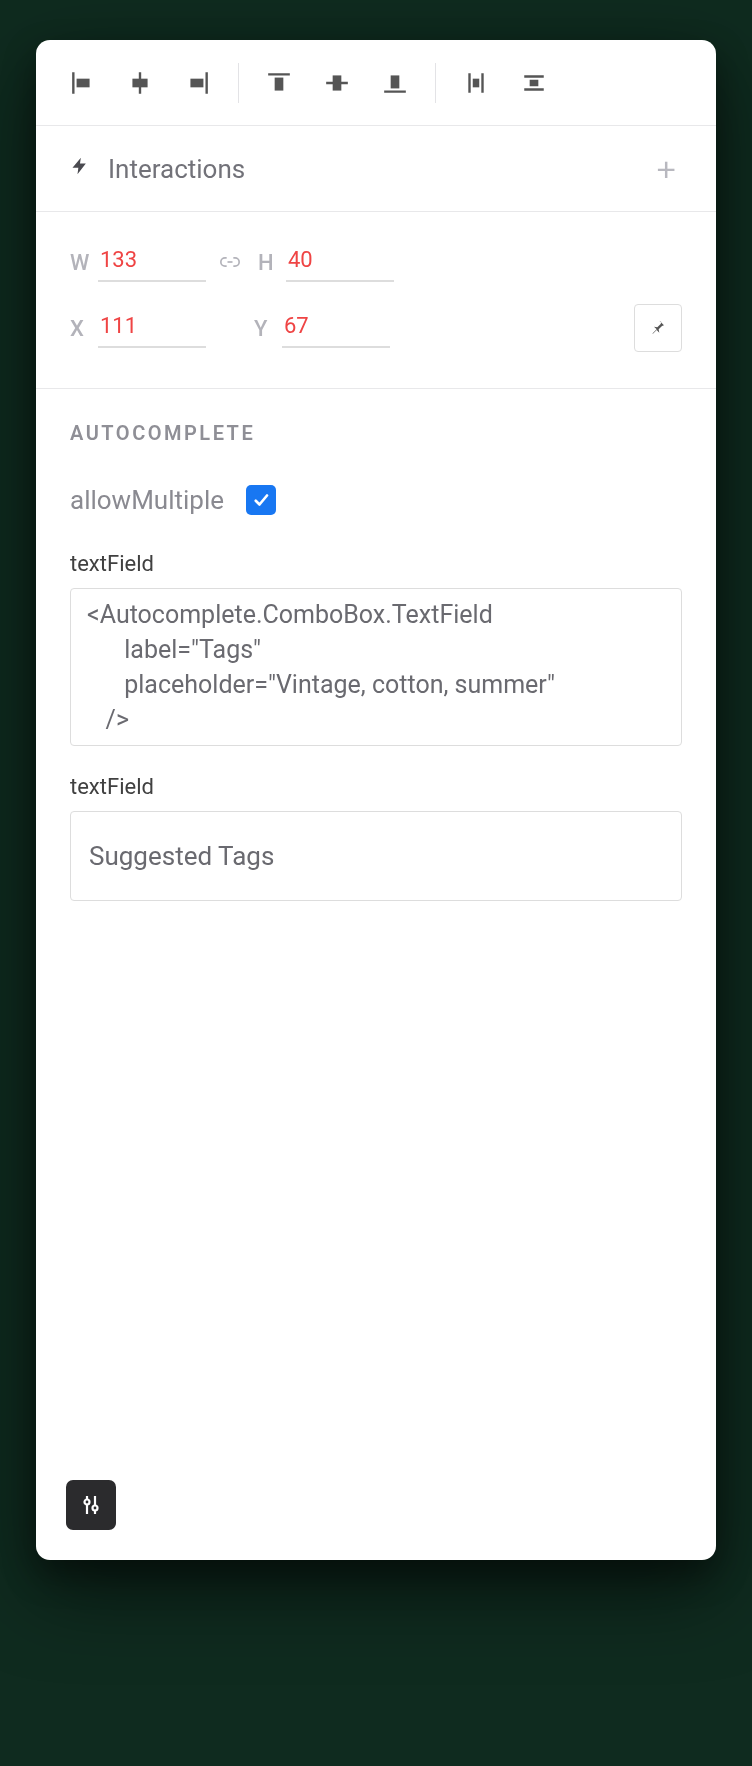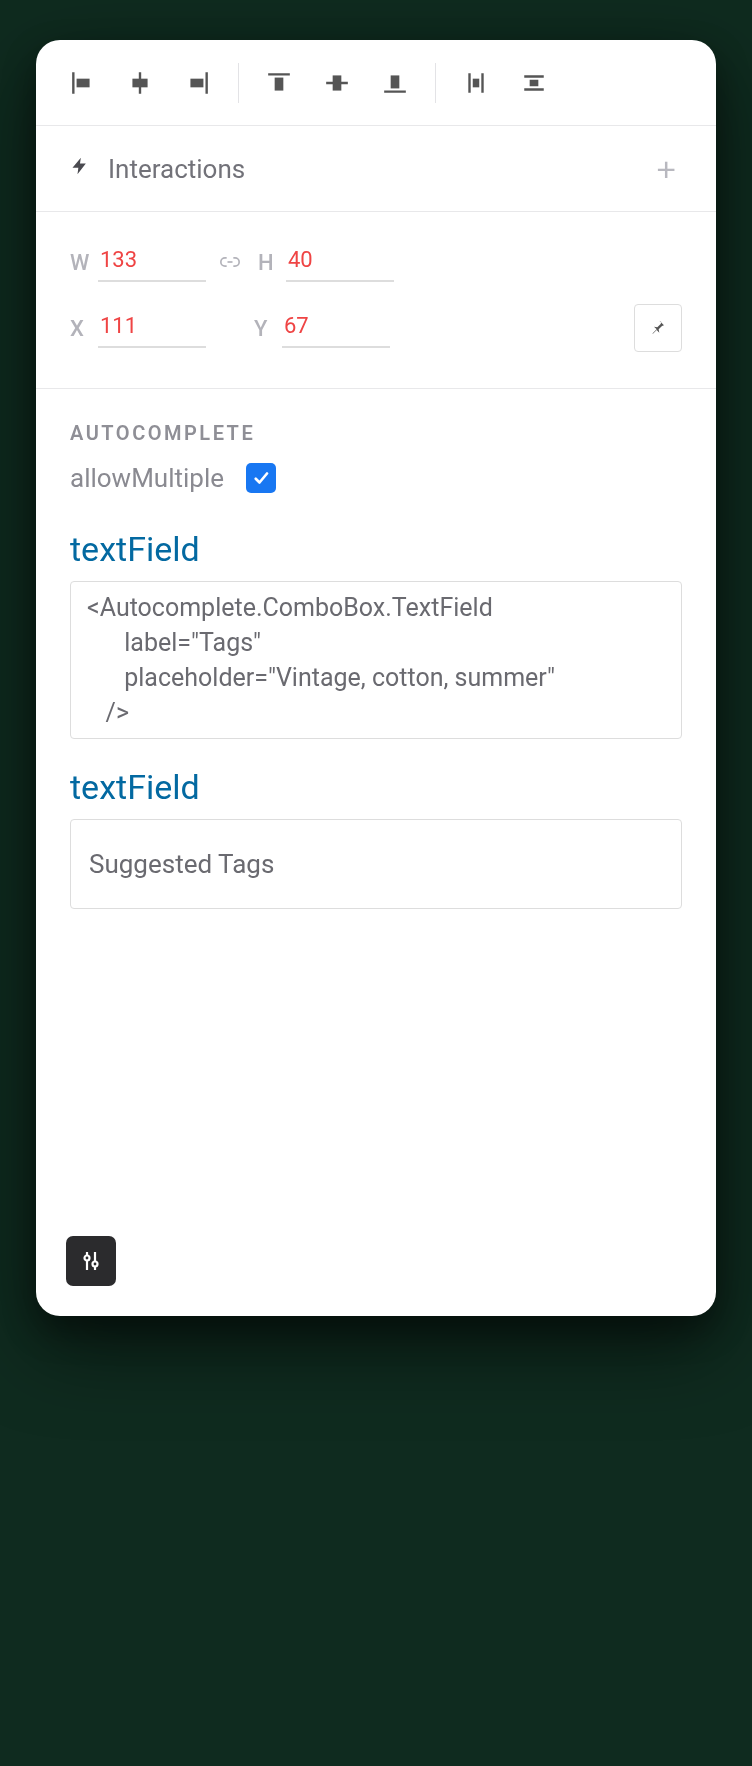--- a/index.html
+++ b/index.html
@@ -4,21 +4,21 @@
 <style>
   html,body{margin:0;padding:0;background:#0f2b1f;}
   *{box-sizing:border-box;}
   body{
     font-family:-apple-system,BlinkMacSystemFont,"Segoe UI",Roboto,Helvetica,Arial,sans-serif;
     width:752px;height:1766px;
     display:flex;align-items:flex-start;justify-content:center;
     padding:40px 32px;
   }
   .panel{
-    width:680px;height:1276px;background:#fff;border-radius:24px;
+    width:680px;height:1520px;background:#fff;border-radius:14px;
     box-shadow:0 30px 80px rgba(0,0,0,.55),0 14px 32px rgba(0,0,0,.35);
     position:relative;overflow:hidden;
   }
 
   
   .align-bar{
     display:flex;align-items:center;height:86px;
     padding:0 28px;border-bottom:1px solid #e8e8ea;
   }
   .align-group{display:flex;align-items:center;gap:22px;}
@@ -65,31 +65,31 @@
   .pin-btn{
     margin-left:auto;width:48px;height:48px;border:1px solid #ddd;
     border-radius:4px;background:#fff;display:flex;align-items:center;
     justify-content:center;cursor:pointer;color:#555;
   }
 
   
   .props{padding:32px 34px;}
   .section-title{
     font-size:20px;letter-spacing:2.5px;color:#8f8f96;font-weight:600;
-    margin-bottom:18px;
+    margin-bottom:40px;
   }
   .prop-row{display:flex;align-items:flex-start;margin-bottom:36px;}
   .prop-label{font-size:26px;color:#8a8a91;}
   .checkbox{
     margin-left:22px;width:30px;height:30px;border-radius:5px;
     background:#1877f2;border:0;display:flex;align-items:center;
     justify-content:center;cursor:pointer;
   }
   .checkbox svg{display:block;}
-  .field-label{font-size:34px;color:#0369a1;margin-bottom:12px;}
+  .field-label{font-size:22px;color:#404040;margin-bottom:12px;}
   .code-field{
     border:1px solid #ddd;border-radius:4px;padding:8px 16px;
     font-size:25px;line-height:1.4;color:#6a6a70;
     font-family:inherit;white-space:pre-wrap;word-break:break-word;
     margin-bottom:28px;
   }
   .text-field{
     border:1px solid #ddd;border-radius:4px;padding:29px 18px;
     font-size:26px;color:#6a6a70;font-family:inherit;width:100%;
     background:#fff;

